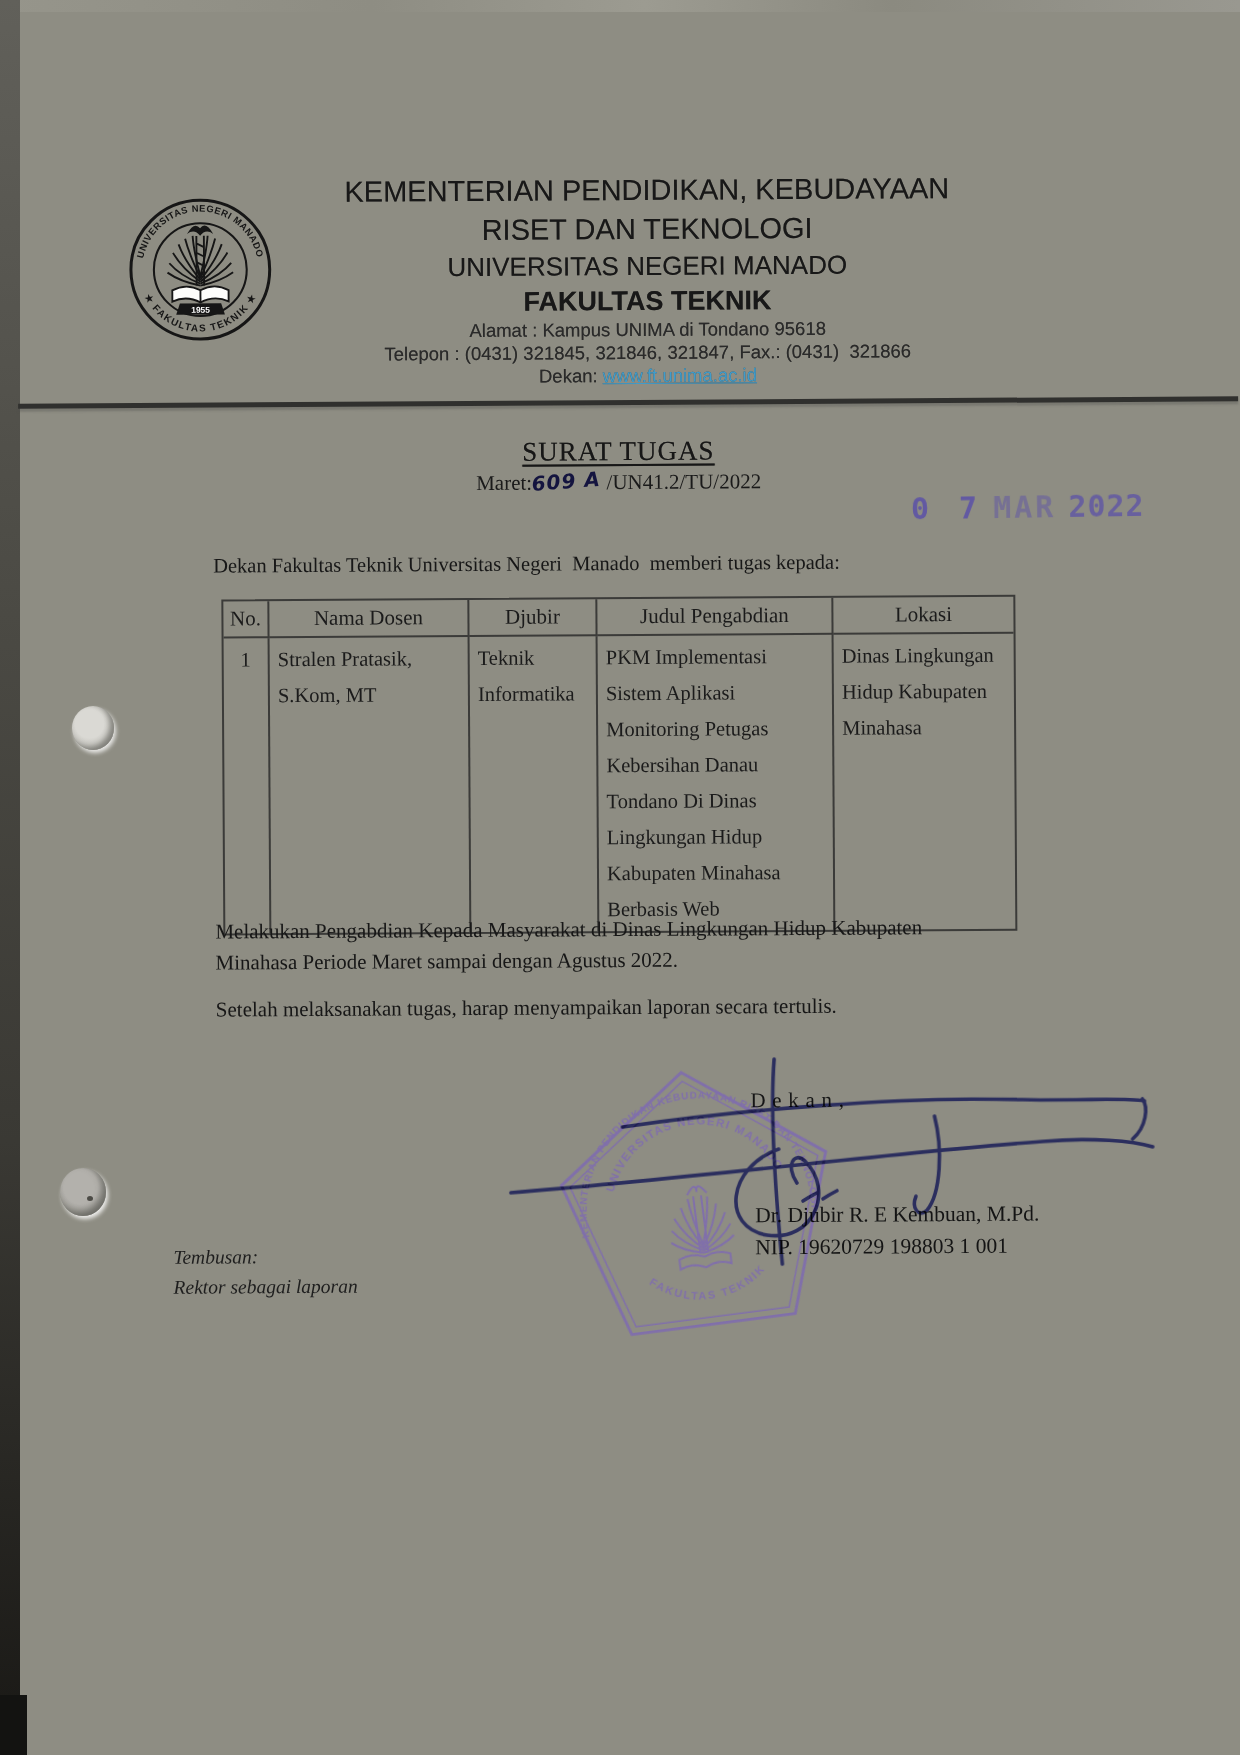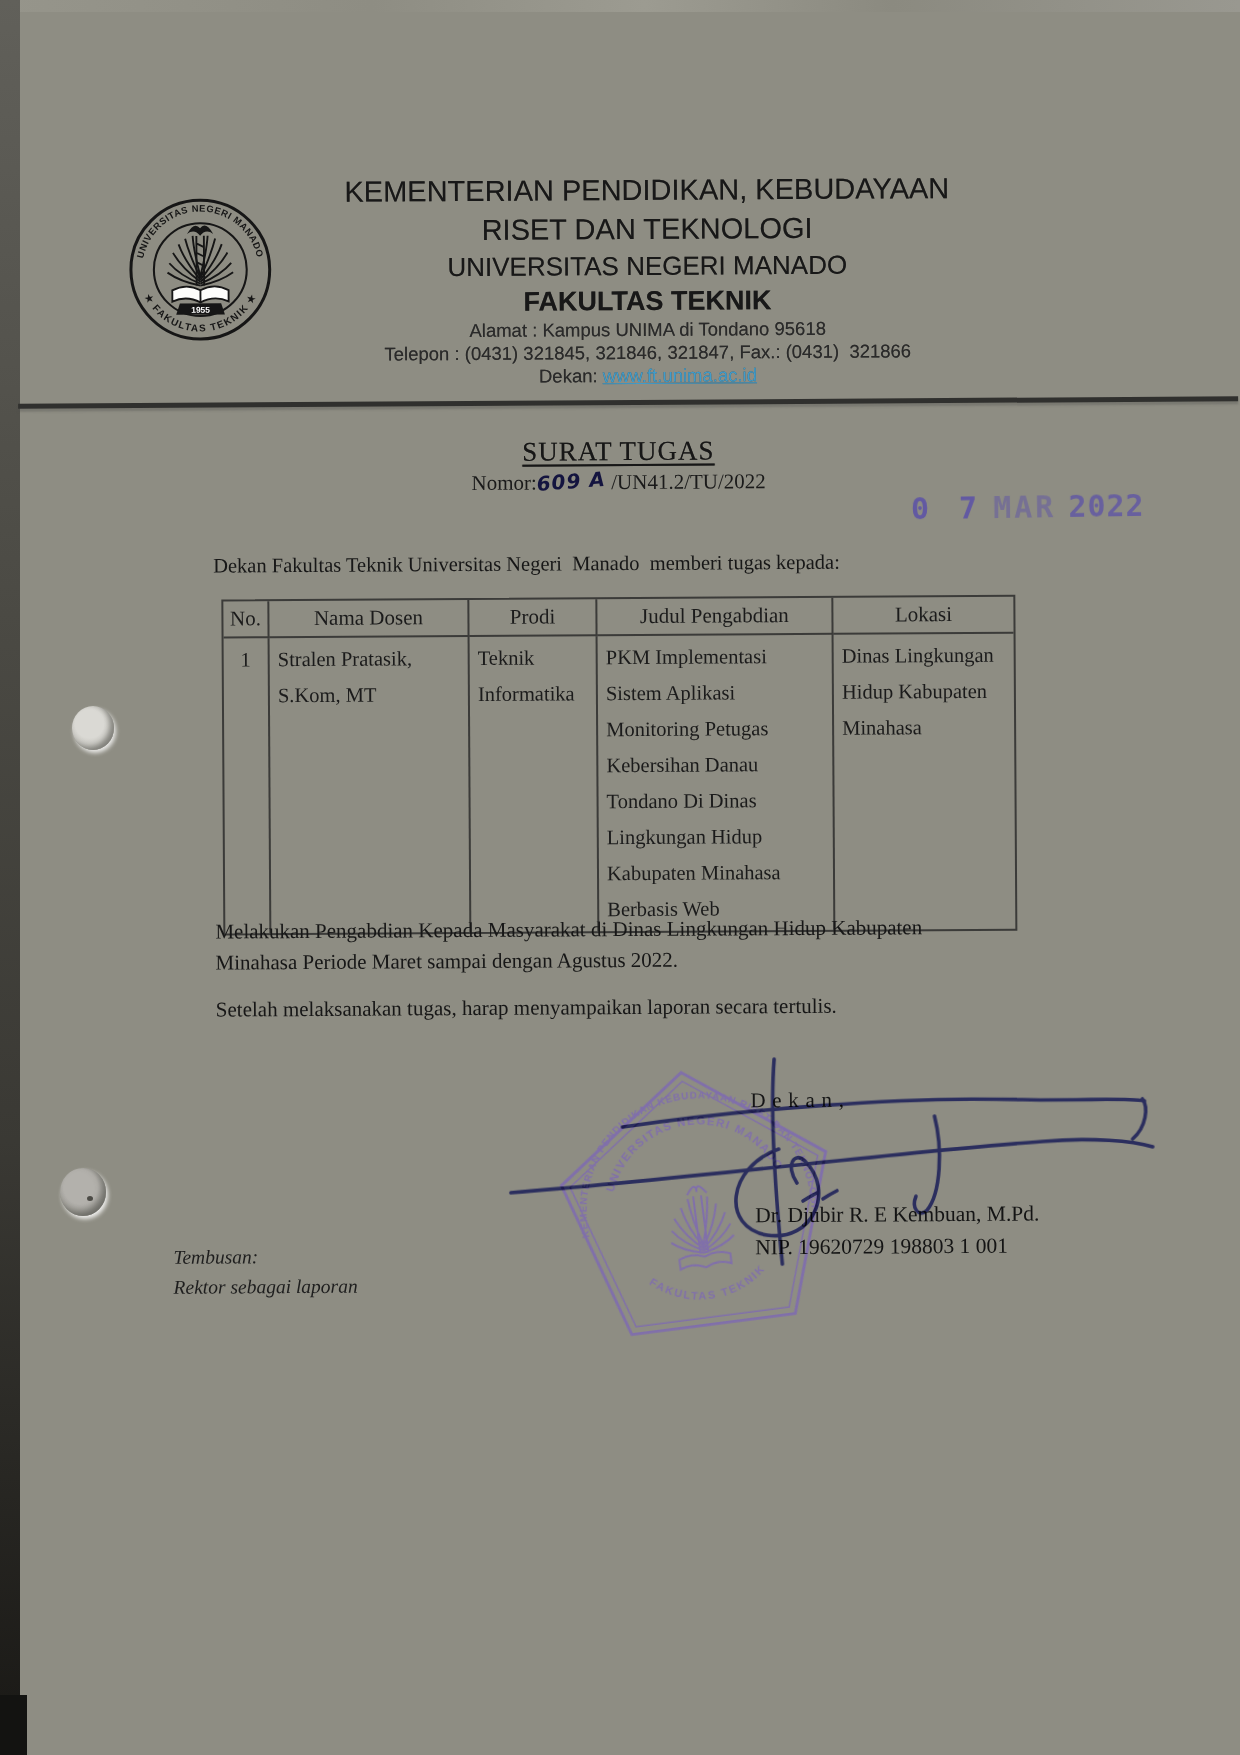--- a/index.html
+++ b/index.html
@@ -148,33 +148,33 @@
       <div class="lh4">FAKULTAS TEKNIK</div>
       <div class="lh-small">Alamat : Kampus UNIMA di Tondano 95618</div>
       <div class="lh-small">Telepon : (0431) 321845, 321846, 321847, Fax.: (0431)  321866</div>
       <div class="lh-small"><span>Dekan: </span><span class="lh-link">www.ft.unima.ac.id</span></div>
     </div>
 
     <div class="rule"></div>
 
     <div class="title-block">
       <div class="doc-title">SURAT TUGAS</div>
-      <div class="doc-number"><span>Nomor:</span><span class="handwritten">609 A</span><span> /UN41.2/TU/2022</span></div>
+      <div class="doc-number"><span>Maret:</span><span class="handwritten">609 A</span><span> /UN41.2/TU/2022</span></div>
     </div>
 
     <div class="date-stamp">
       <span class="ds-day">0 7</span><span class="ds-month">MAR</span><span class="ds-year">2022</span>
     </div>
 
     <div class="intro">Dekan Fakultas Teknik Universitas Negeri  Manado  memberi tugas kepada:</div>
 
     <div class="ttable">
       <div class="cell hrow">No.</div>
       <div class="cell hrow">Nama Dosen</div>
-      <div class="cell hrow">Prodi</div>
+      <div class="cell hrow">Djubir</div>
       <div class="cell hrow">Judul Pengabdian</div>
       <div class="cell hrow">Lokasi</div>
 
       <div class="cell brow c-no">1</div>
       <div class="cell brow">Stralen Pratasik, S.Kom, MT</div>
       <div class="cell brow">Teknik Informatika</div>
       <div class="cell brow">PKM Implementasi Sistem Aplikasi Monitoring Petugas Kebersihan Danau Tondano Di Dinas Lingkungan Hidup Kabupaten Minahasa Berbasis Web</div>
       <div class="cell brow">Dinas Lingkungan Hidup Kabupaten Minahasa</div>
     </div>
 

